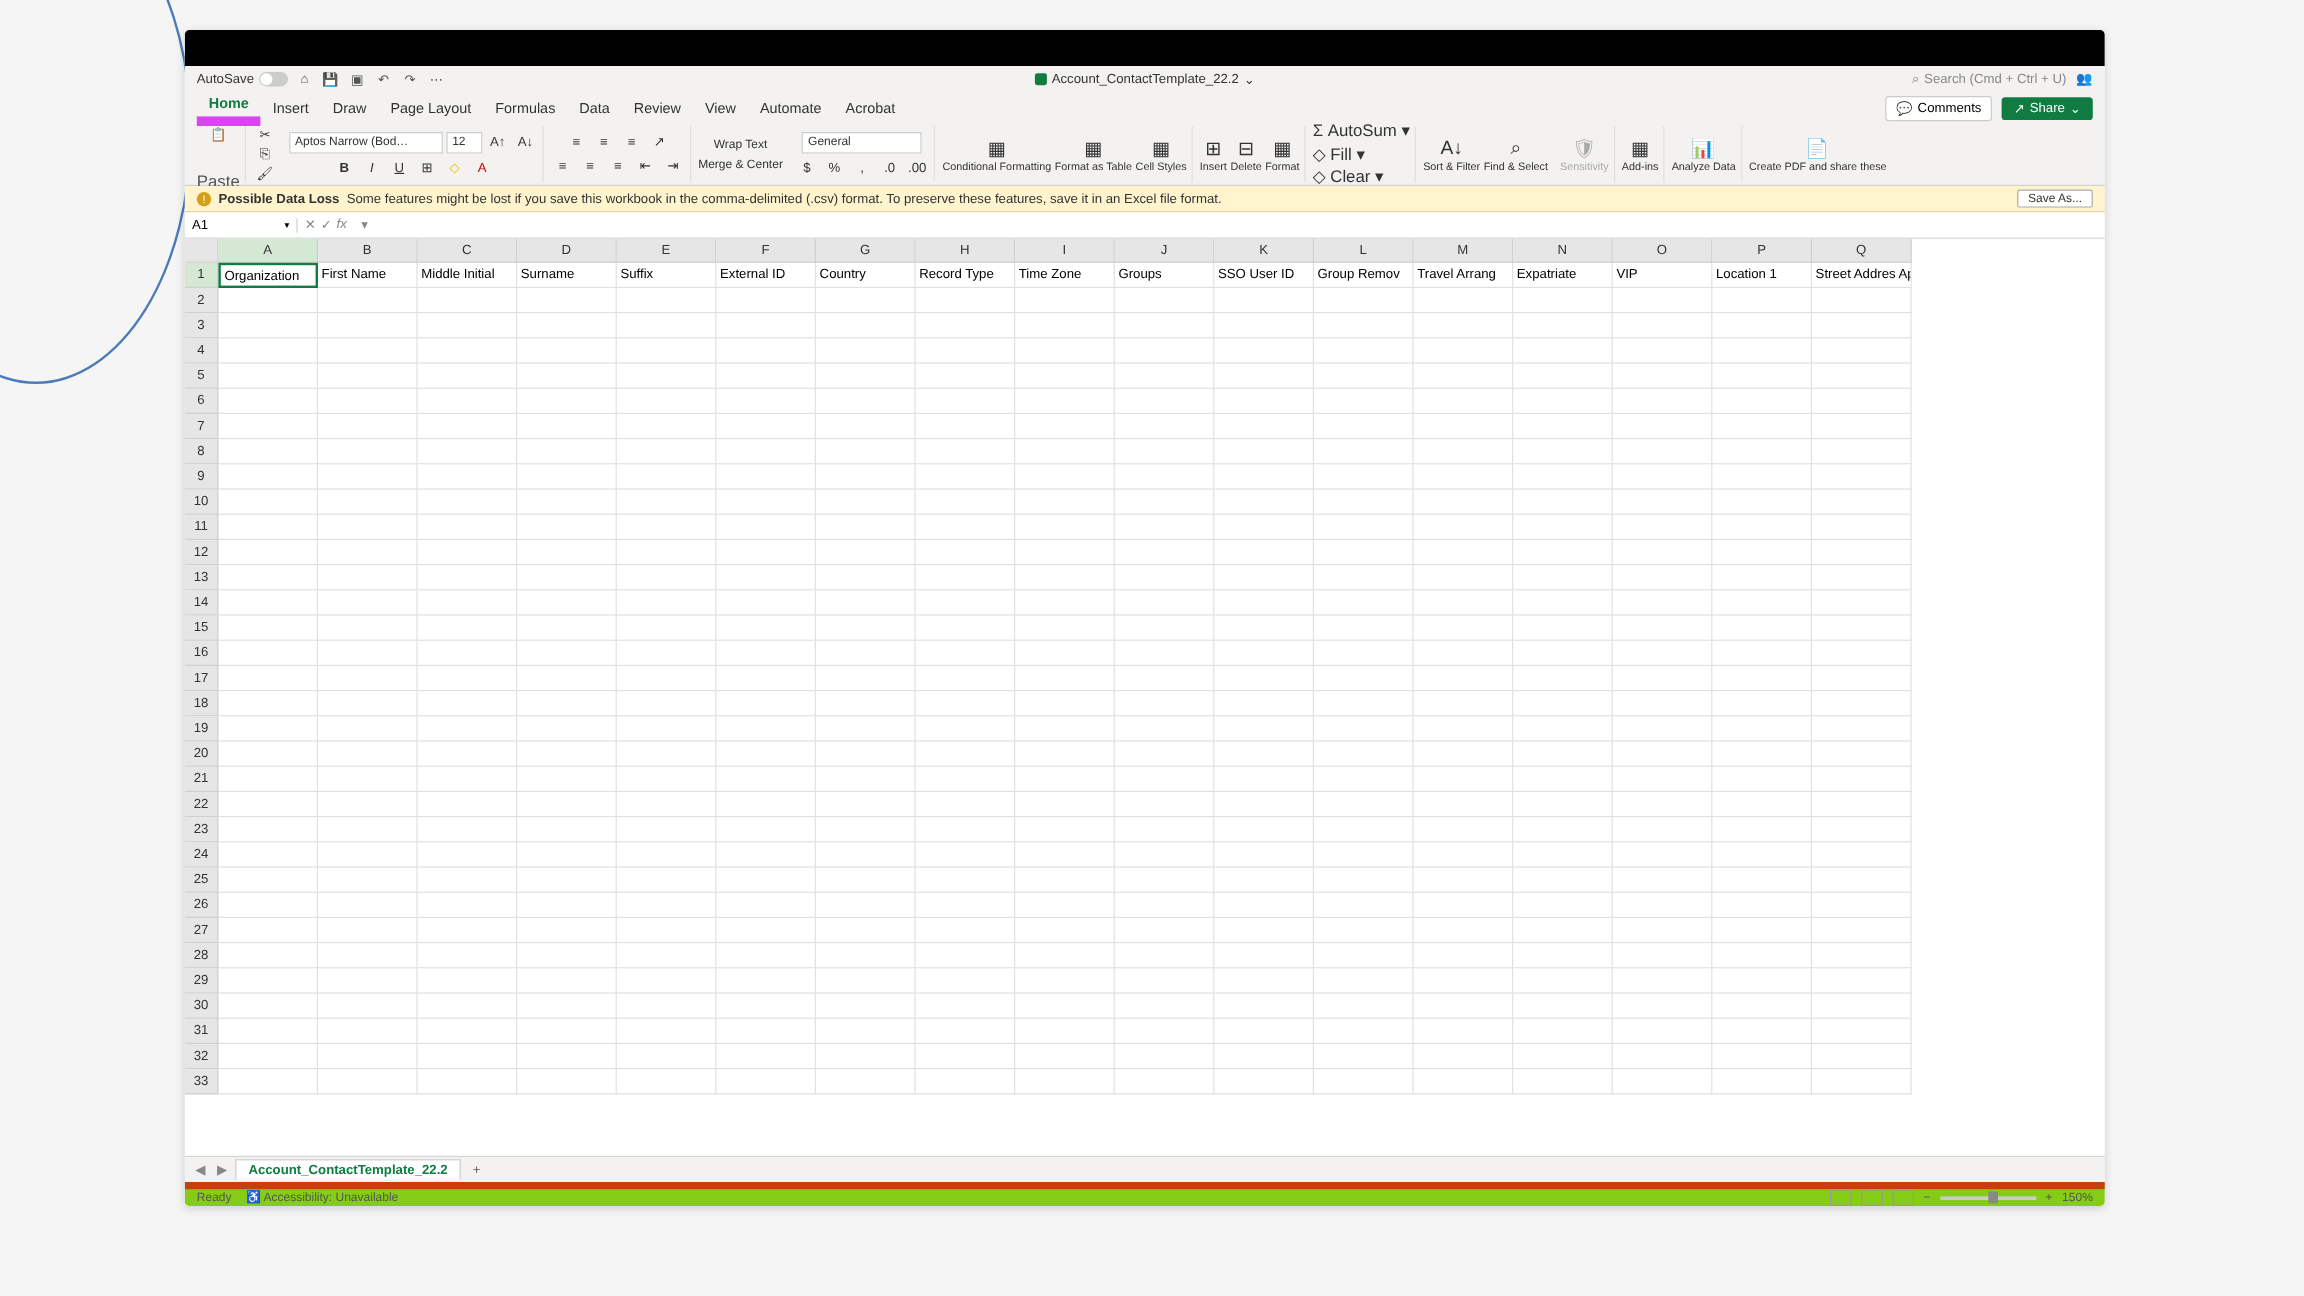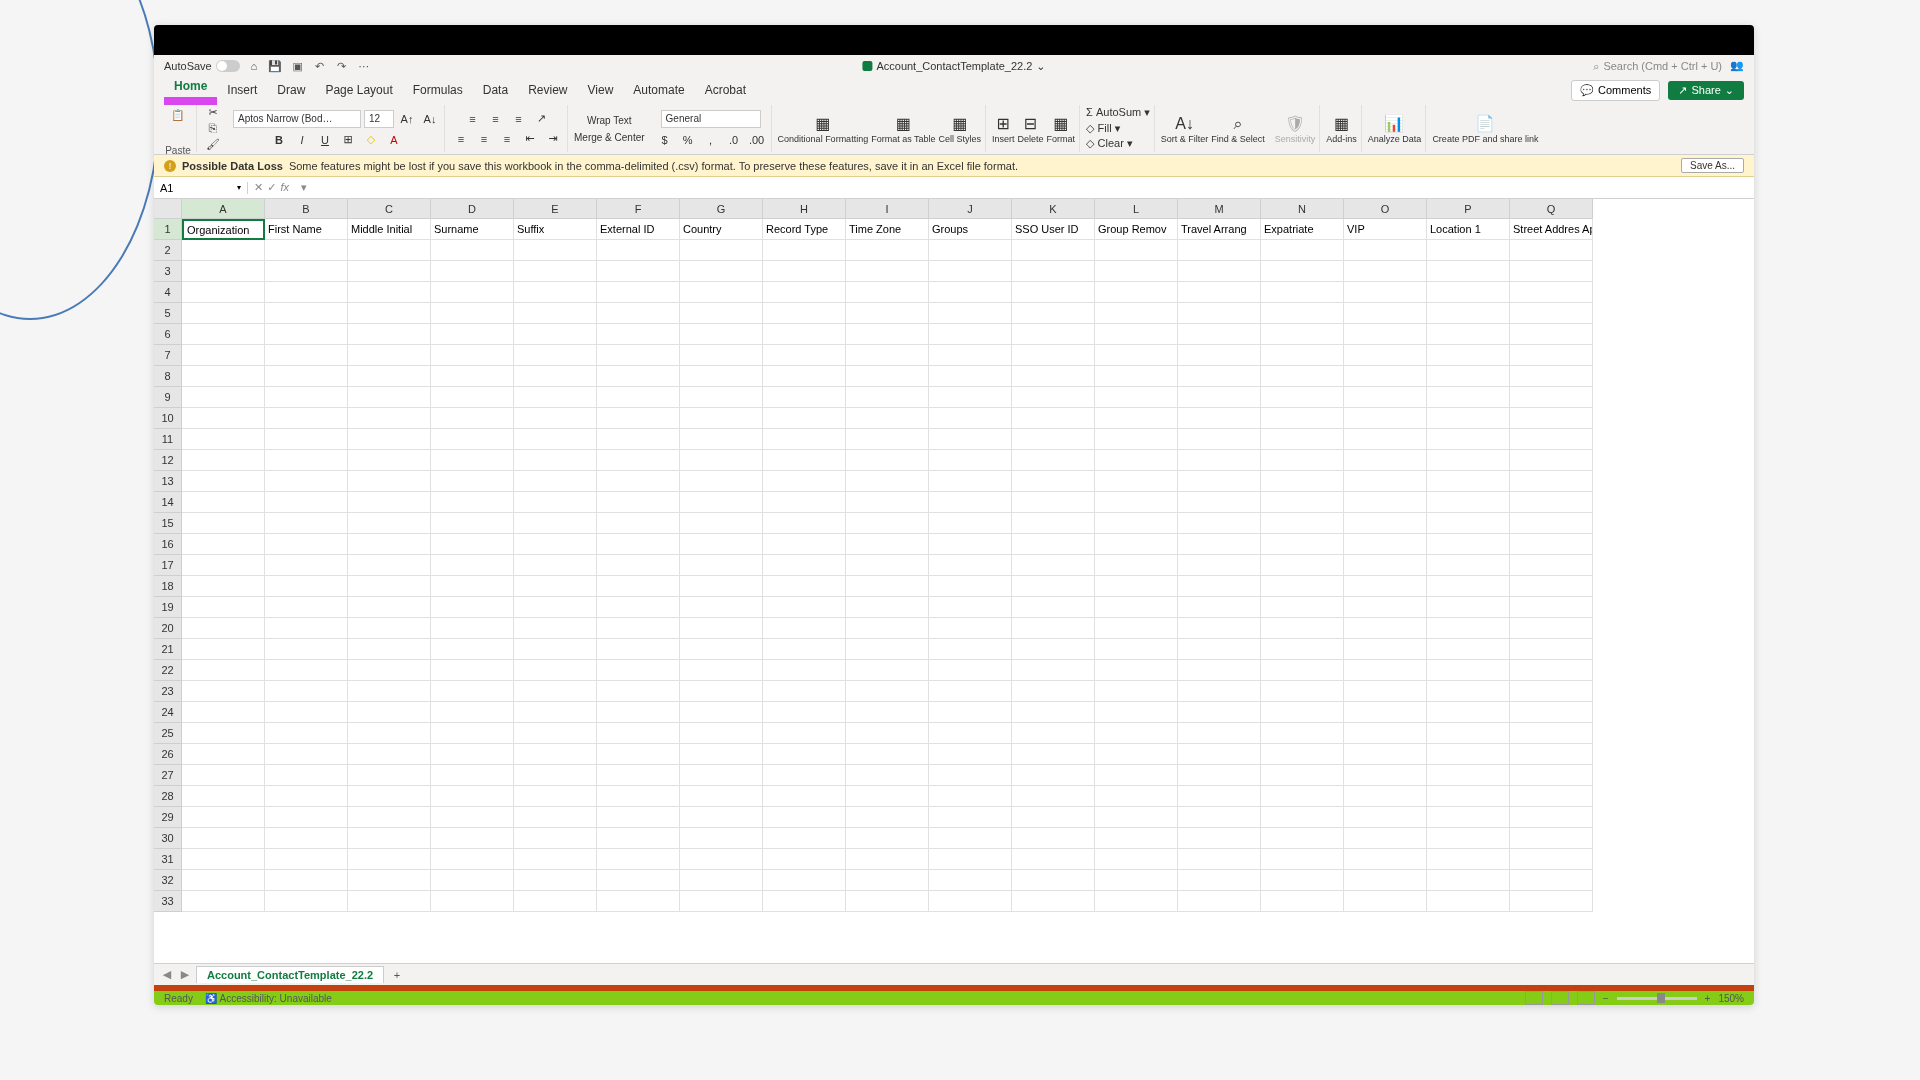--- a/index.html
+++ b/index.html
@@ -28,21 +28,21 @@
 .share-btn { display: flex; align-items: center; gap: 4px; padding: 3px 10px; background: #107c41; color: #fff; border-radius: 3px; font-size: 11px; cursor: pointer; }
 
 .ribbon { height: 52px; background: #f3f2f1; border-bottom: 1px solid #d0d0d0; display: flex; align-items: center; padding: 2px 6px; font-size: 10px; color: #333; gap: 2px; }
 .rgroup { display: flex; flex-direction: column; align-items: center; padding: 0 4px; border-right: 1px solid #e0e0e0; height: 100%; justify-content: center; }
 .rgroup.noborder { border-right: none; }
 .rrow { display: flex; align-items: center; gap: 3px; }
 .rbtn { width: 20px; height: 16px; display: flex; align-items: center; justify-content: center; cursor: pointer; font-size: 11px; }
 .rbtn.big { width: 28px; height: 28px; }
 .paste-block { display: flex; flex-direction: column; align-items: center; gap: 2px; }
 .rsel { height: 18px; font-size: 10px; border: 1px solid #ccc; background: #fff; padding: 0 4px; display: flex; align-items: center; }
-.rlabel { font-size: 10px; color: #555; margin-top: 14px; text-align: center; }
+.rlabel { font-size: 14px; color: #555; margin-top: 14px; text-align: center; }
 .ribbon-icon { width: 22px; height: 22px; display: flex; align-items: center; justify-content: center; font-size: 16px; }
 .vstack { display: flex; flex-direction: column; align-items: center; }
 .small-text { font-size: 9px; line-height: 1.1; text-align: center; }
 
 .warning-bar { height: 22px; background: #fff4ce; border-bottom: 1px solid #e0d090; display: flex; align-items: center; padding: 0 10px; font-size: 11px; color: #333; gap: 6px; }
 .warn-icon { width: 12px; height: 12px; background: #d4a017; border-radius: 50%; display: flex; align-items: center; justify-content: center; color: #fff; font-size: 9px; }
 .warn-bold { font-weight: 600; }
 .saveas-btn { margin-left: auto; padding: 1px 8px; border: 1px solid #aaa; border-radius: 2px; background: #fff; cursor: pointer; font-size: 10px; }
 
 .formula-bar { height: 22px; background: #fff; border-bottom: 1px solid #d0d0d0; display: flex; align-items: center; font-size: 11px; }
@@ -234,21 +234,21 @@
             <div class="ribbon-icon">⊟</div>
             <div class="small-text">Delete</div>
           </div>
         <div class="vstack">
             <div class="ribbon-icon">▦</div>
             <div class="small-text">Format</div>
           </div>
       </div>
     </div>
     <div class="rgroup">
-      <div style="font-size:11px;line-height:1.4">
+      <div style="font-size:14px;line-height:1.4">
         <div>Σ <span>AutoSum</span> ▾</div>
         <div>◇ <span>Fill</span> ▾</div>
         <div>◇ <span>Clear</span> ▾</div>
       </div>
     </div>
     <div class="rgroup noborder">
       <div class="rrow">
         <div class="vstack">
             <div class="ribbon-icon">A↓</div>
             <div class="small-text">Sort &amp;
@@ -277,21 +277,21 @@
         <div class="vstack">
           <div class="ribbon-icon">📊</div>
           <div class="small-text">Analyze
 Data</div>
         </div>
       </div>
     <div class="rgroup noborder">
         <div class="vstack">
           <div class="ribbon-icon">📄</div>
           <div class="small-text">Create PDF
-and share link</div>
+and share these</div>
         </div>
       </div>
   </div>
 
   <div class="warning-bar">
     <div class="warn-icon">!</div>
     <span class="warn-bold">Possible Data Loss</span>
     <span>Some features might be lost if you save this workbook in the comma-delimited (.csv) format. To preserve these features, save it in an Excel file format.</span>
     <div class="saveas-btn">Save As...</div>
   </div>

